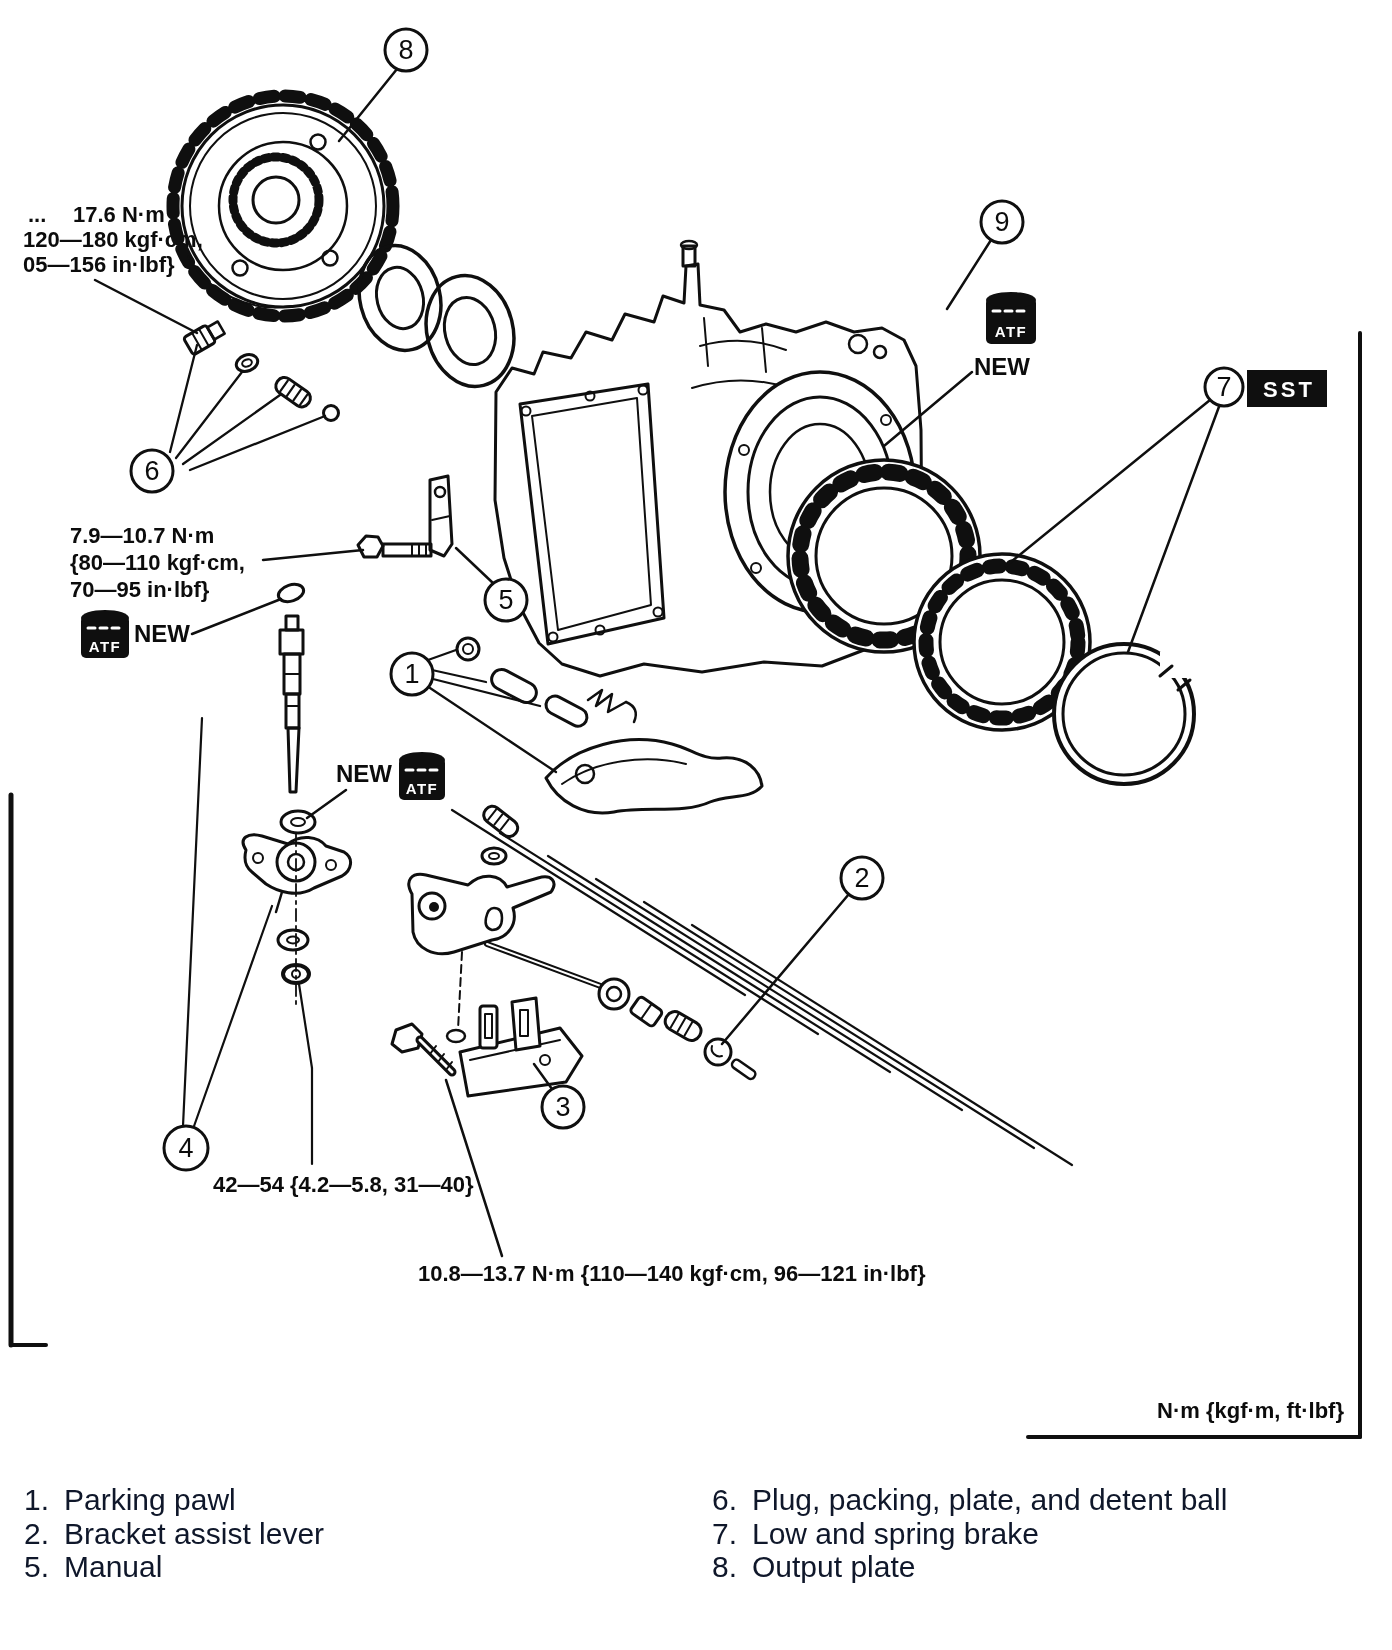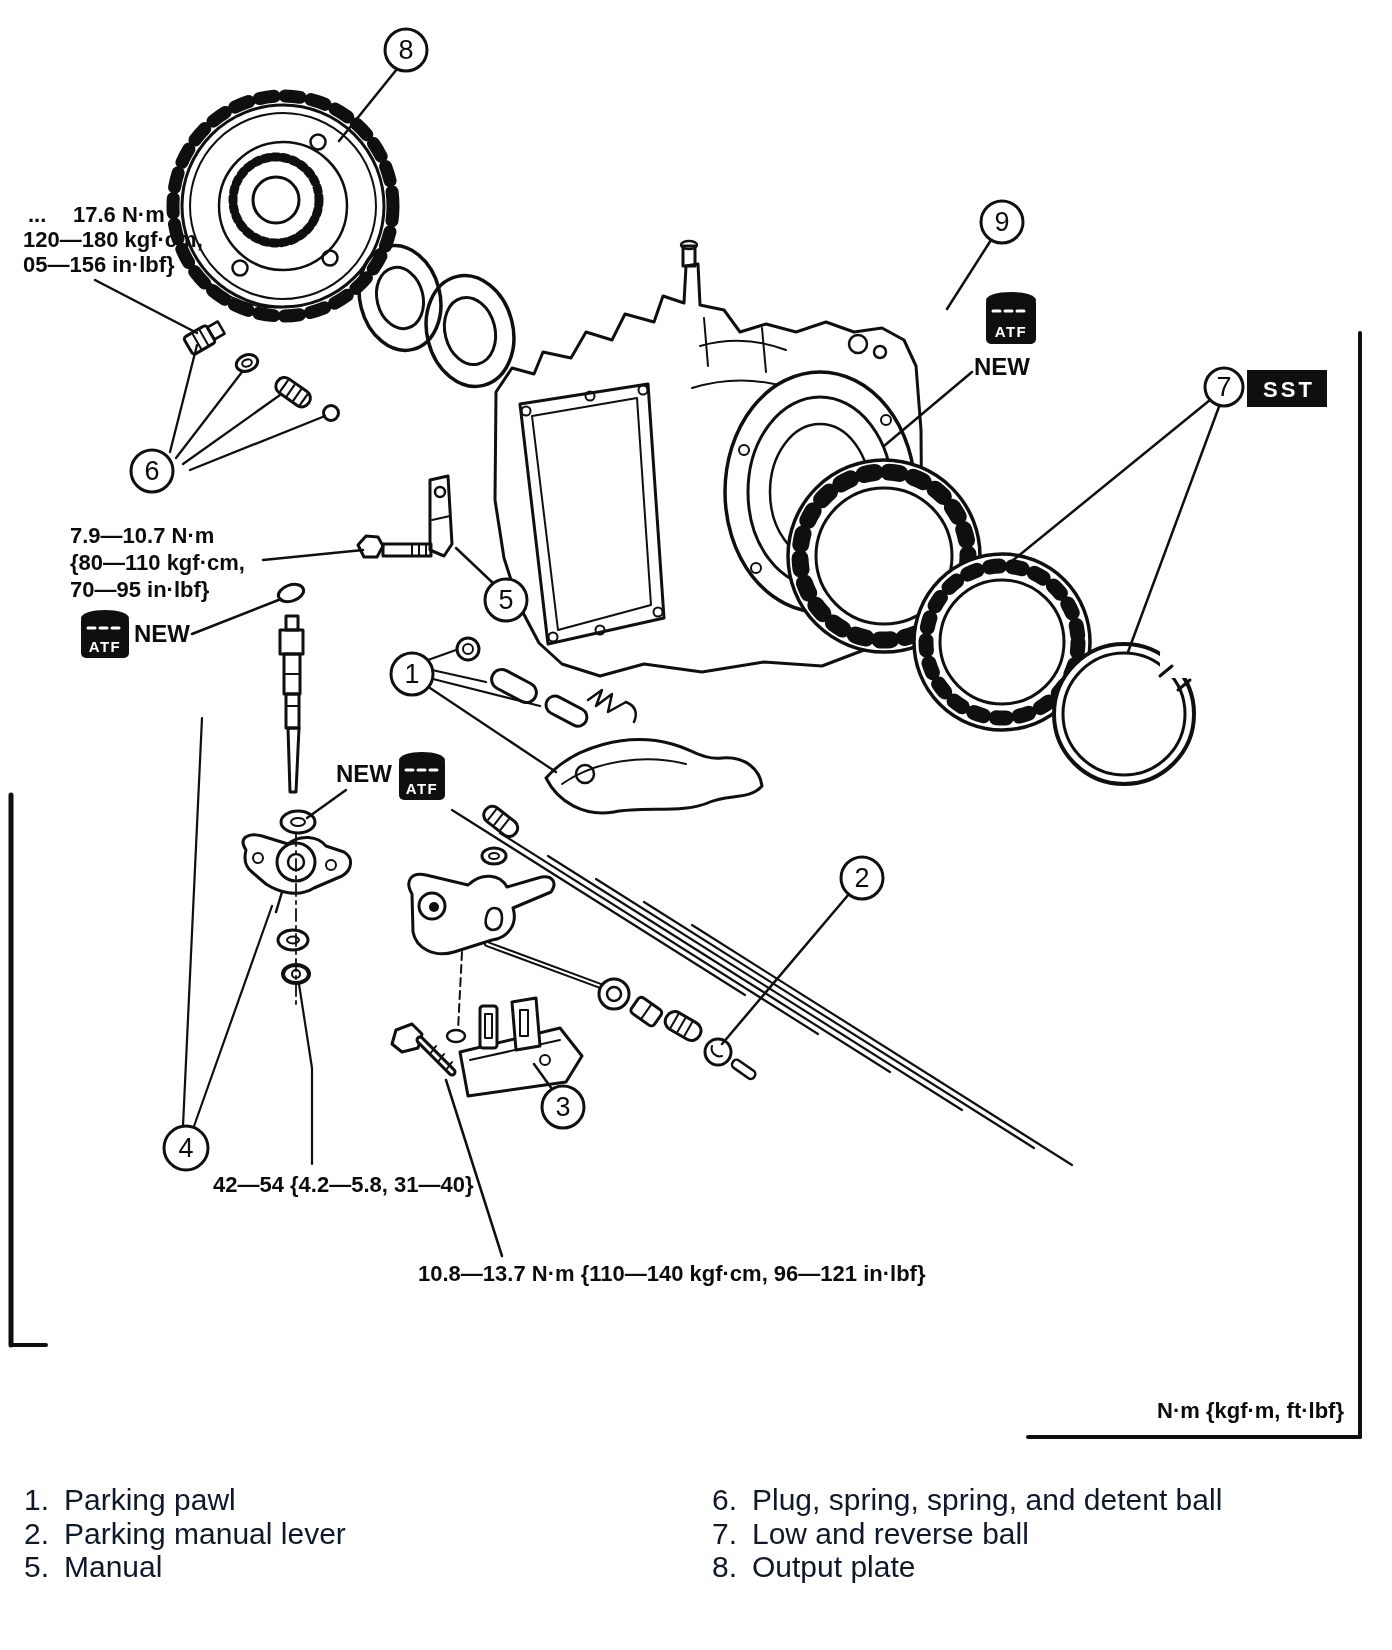--- a/index.html
+++ b/index.html
@@ -344,22 +344,22 @@
       <line x1="11" y1="795" x2="11" y2="1345" stroke-width="5"></line>
       <line x1="11" y1="1345" x2="46" y2="1345" stroke-width="4"></line>
     </g>
     <text class="unit" x="1344" y="1418">N·m {kgf·m, ft·lbf}</text>
 
   </g>
 </svg>
 
 <div class="legend-col legend-left">
   <div class="legend-item"><span class="num">1.</span><span>Parking pawl</span></div>
-  <div class="legend-item"><span class="num">2.</span><span>Parking manual lever</span></div>
+  <div class="legend-item"><span class="num">2.</span><span>Bracket assist lever</span></div>
   <div class="legend-item"><span class="num">5.</span><span>Manual</span></div>
 </div>
 <div class="legend-col legend-right">
-  <div class="legend-item"><span class="num">6.</span><span>Plug, spring, spring, and detent ball</span></div>
-  <div class="legend-item"><span class="num">7.</span><span>Low and reverse ball</span></div>
+  <div class="legend-item"><span class="num">6.</span><span>Plug, packing, plate, and detent ball</span></div>
+  <div class="legend-item"><span class="num">7.</span><span>Low and spring brake</span></div>
   <div class="legend-item"><span class="num">8.</span><span>Output plate</span></div>
 </div>
 
 </div>
 
 </body></html>

